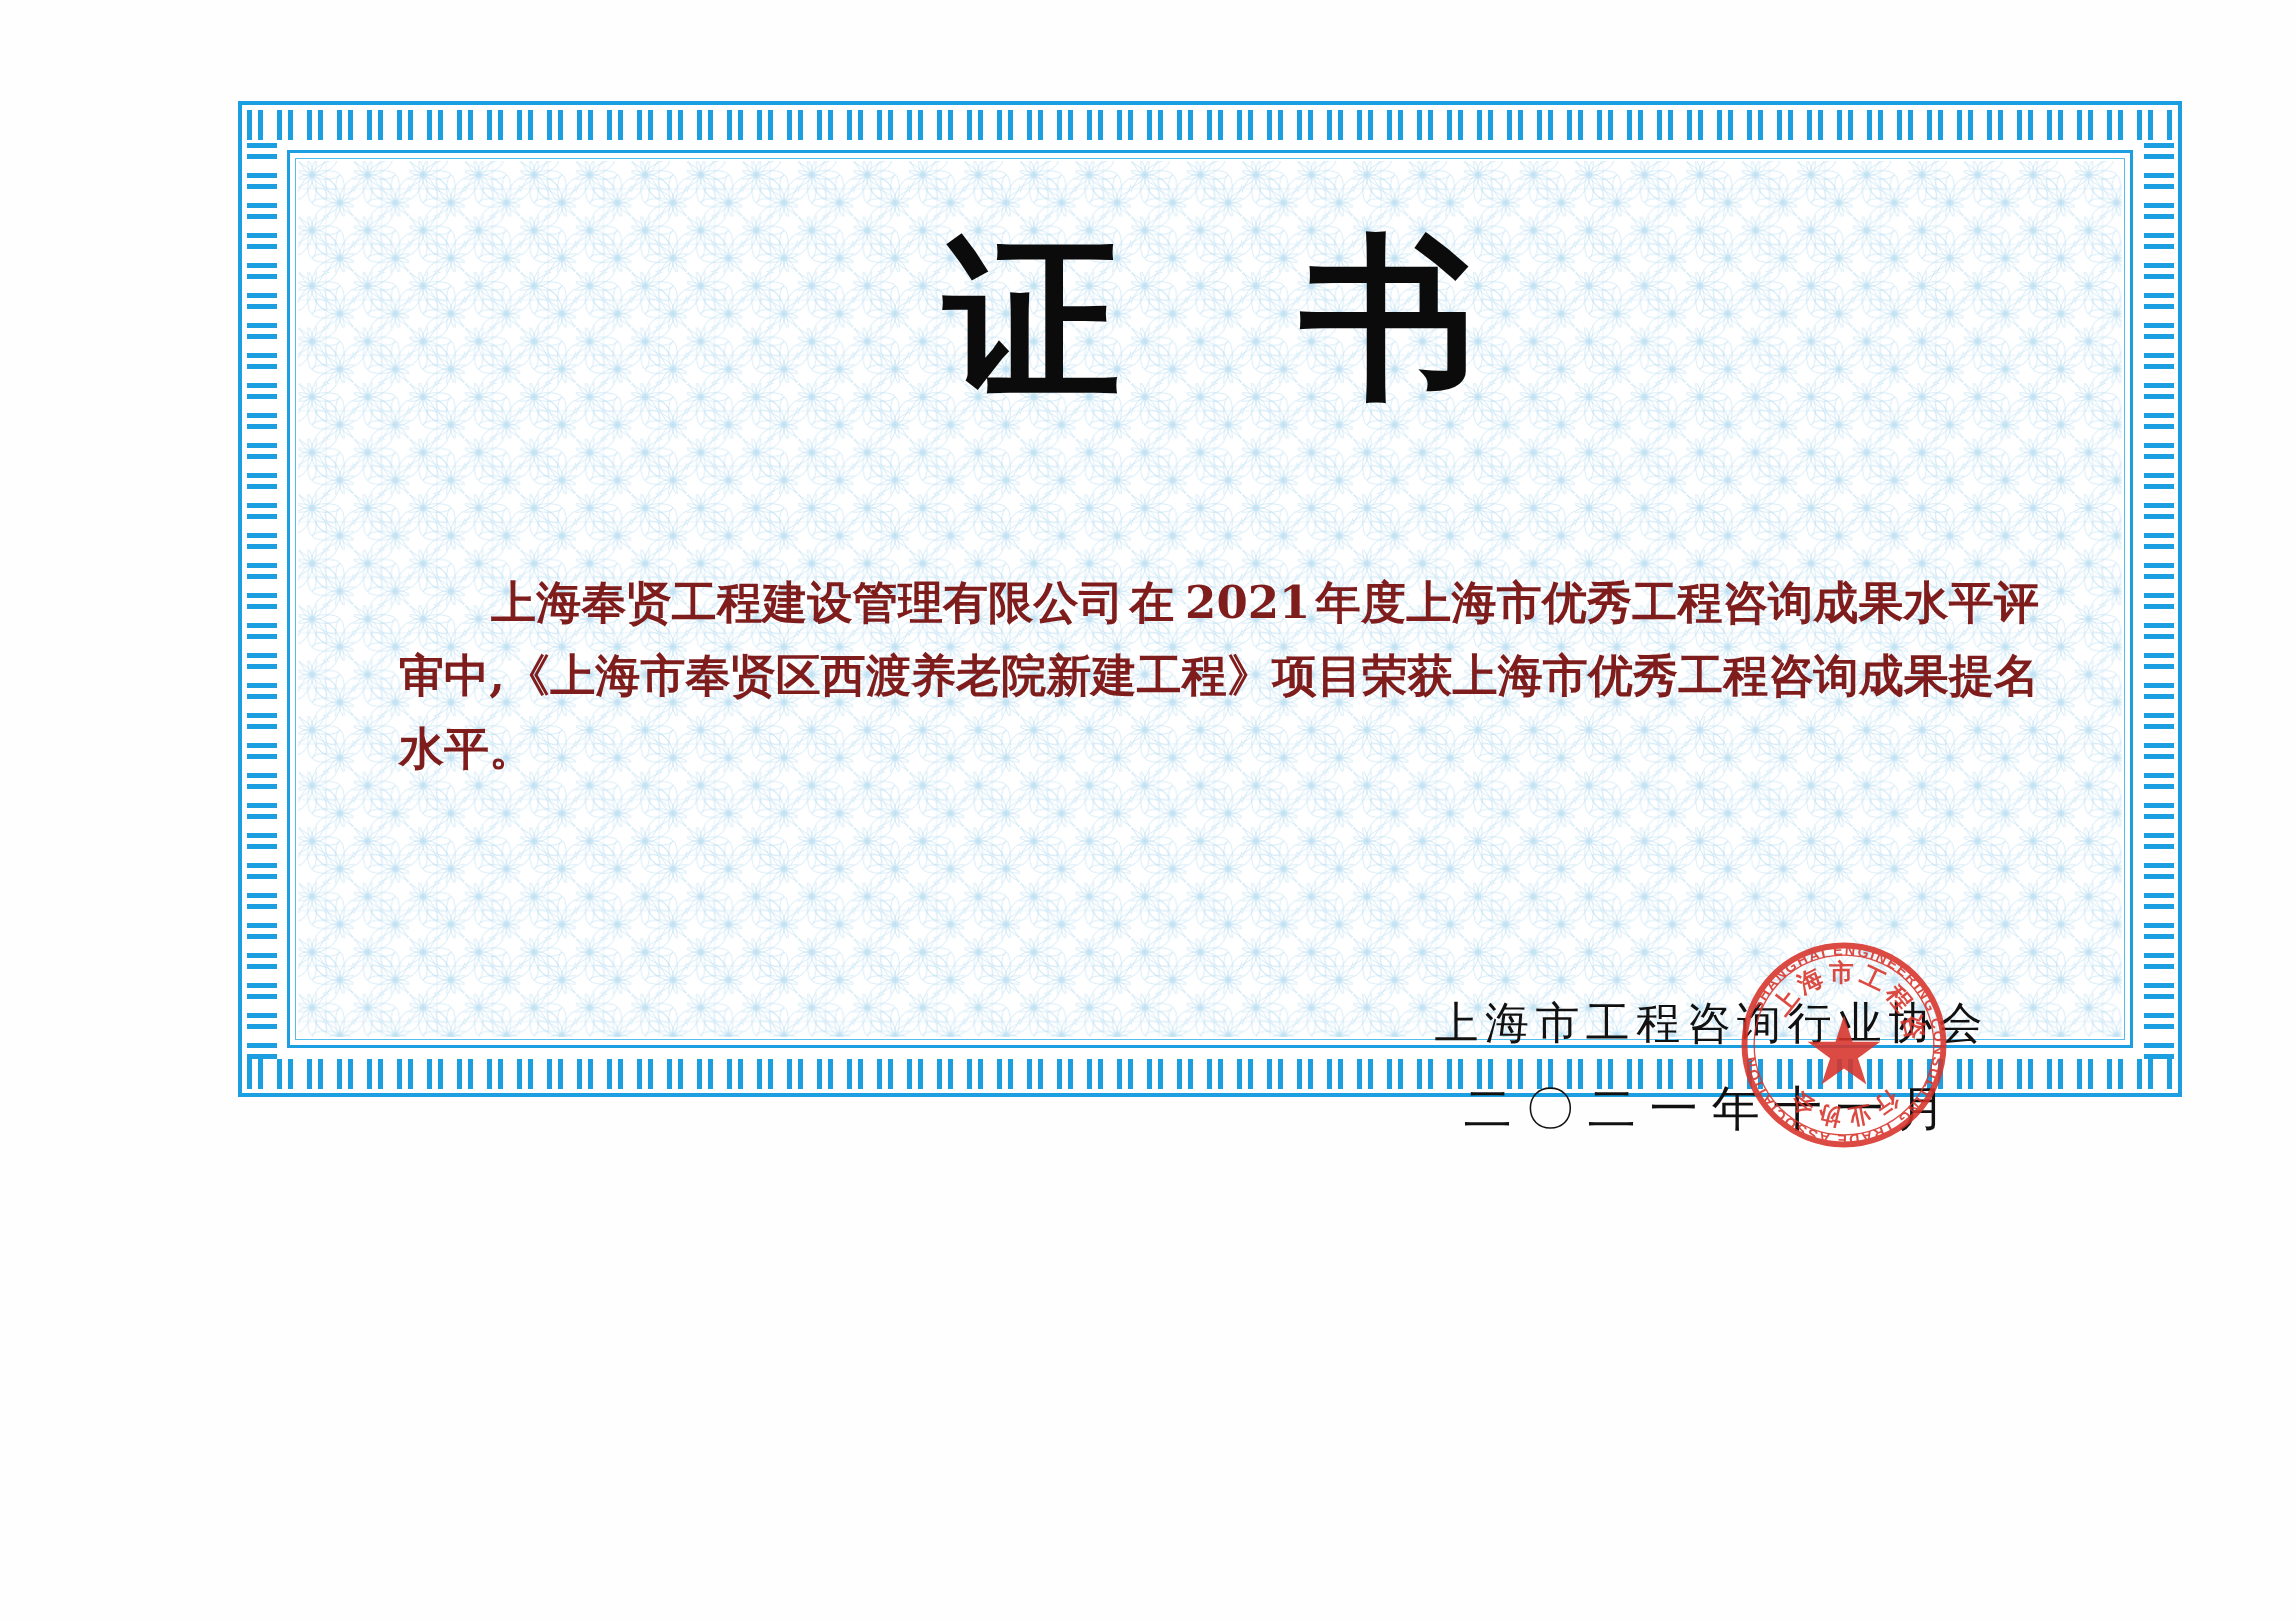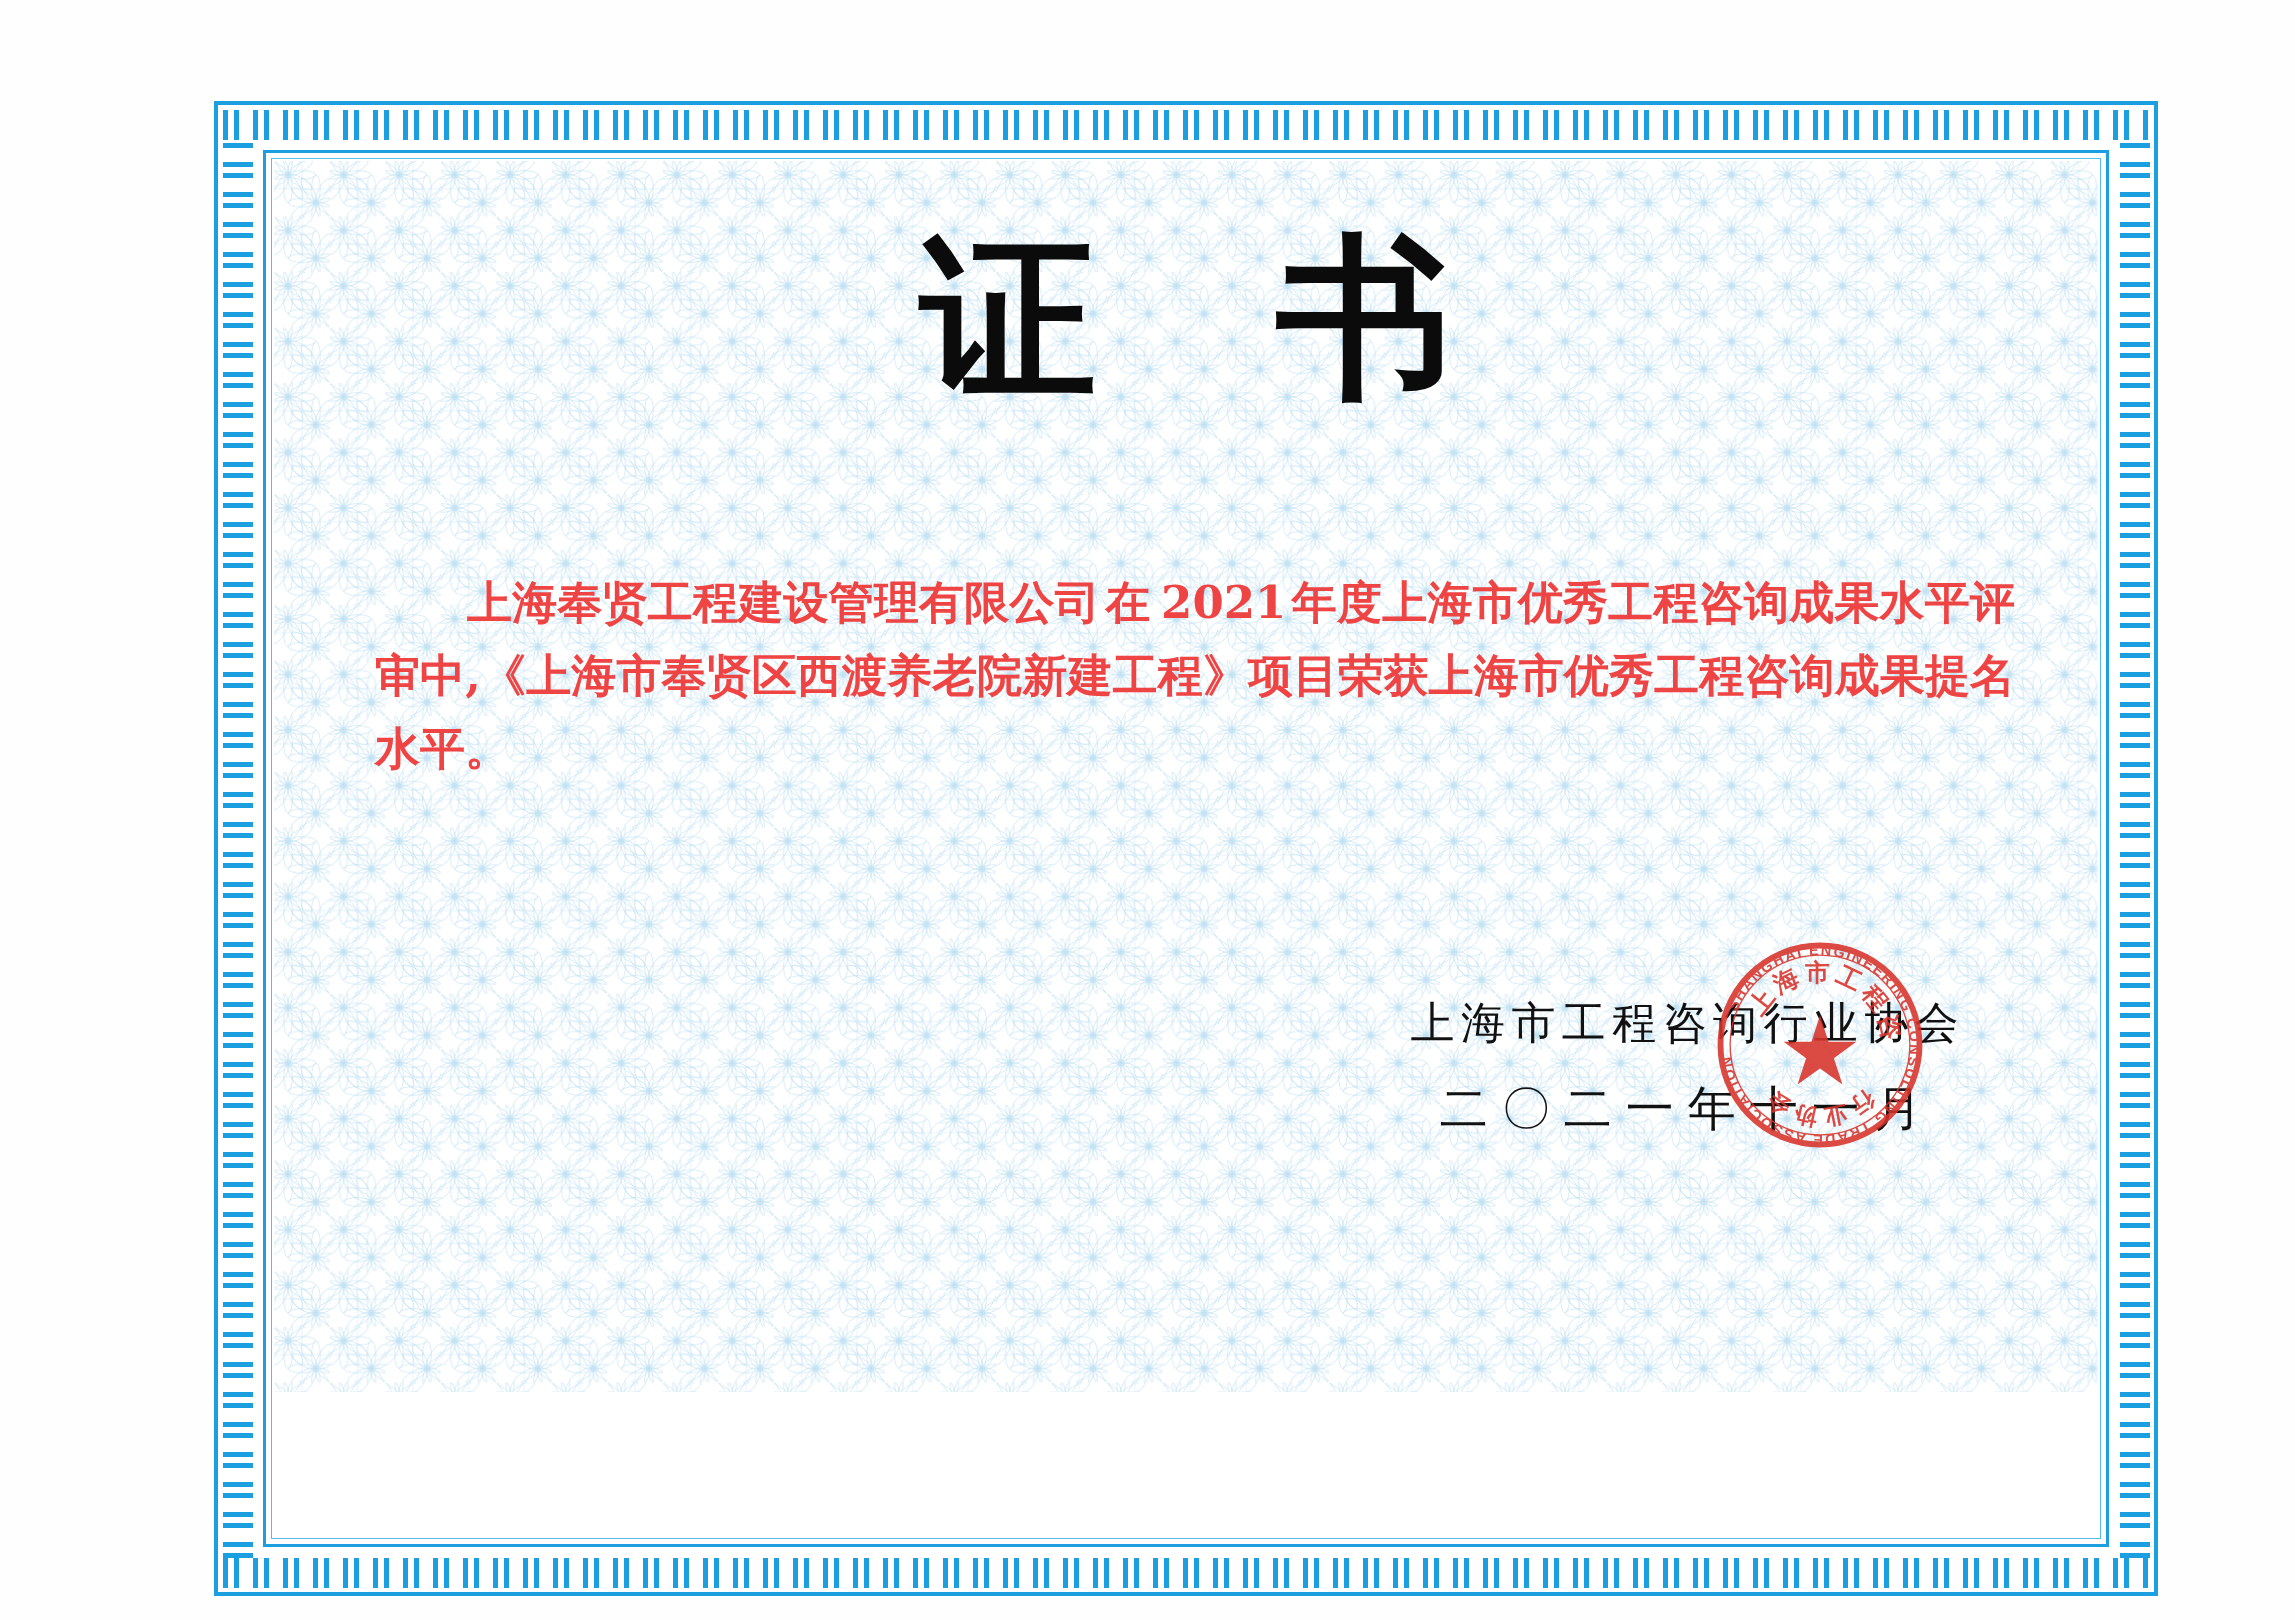--- a/index.html
+++ b/index.html
@@ -18,24 +18,24 @@
   
   #page {
     position: absolute;
     inset: 0;
     background: #fefefe;
   }
 
   
   #certificate {
     position: absolute;
-    left: 214px;
+    left: 238px;
     top: 101px;
     width: 1944px;
-    height: 1495px;
+    height: 996px;
     background: #ffffff;
     box-sizing: border-box;
   }
 
   
   .border-outer {
     position: absolute;
     inset: 0;
     border: 4.8px solid #1b9fe0;
     box-sizing: border-box;
@@ -134,21 +134,21 @@
     white-space: nowrap;
   }
 
   #body-text {
     position: absolute;
     top: 406px;
     left: 101px;
     right: 83px;
     font-size: 45px;
     line-height: 1.62;
-    color: #ef4444;
+    color: #7f1d1d;
     font-weight: 700;
     font-family: "DejaVu Serif", serif;
     text-align: justify;
   }
   #body-text .para {
     text-indent: 92px;
     margin: 0;
   }
   #body-text .para2 {
     text-indent: 92px;

